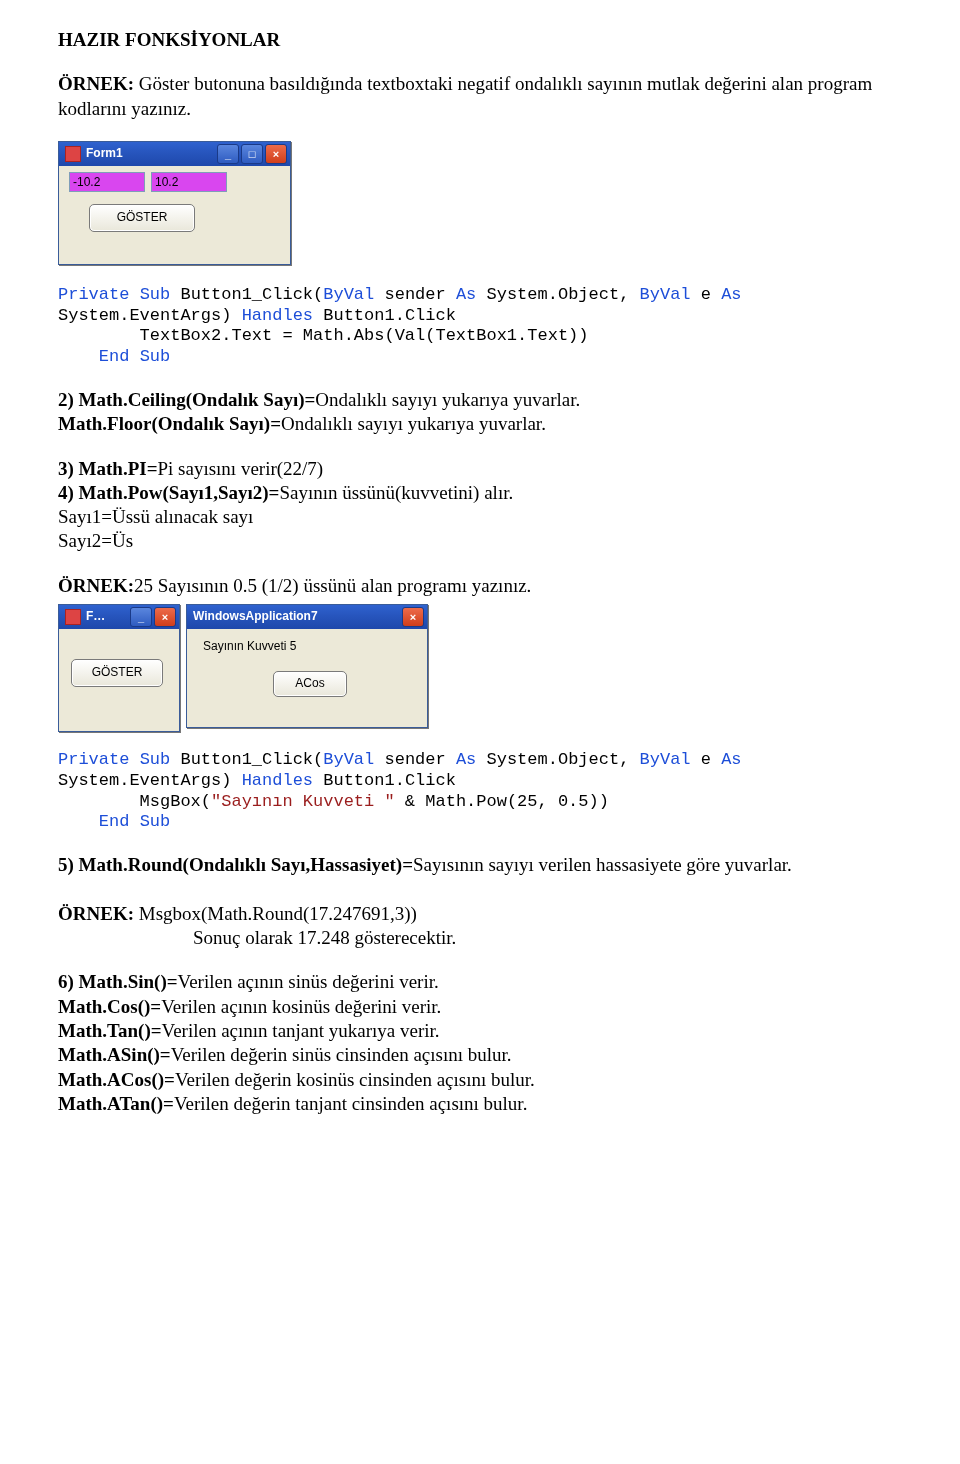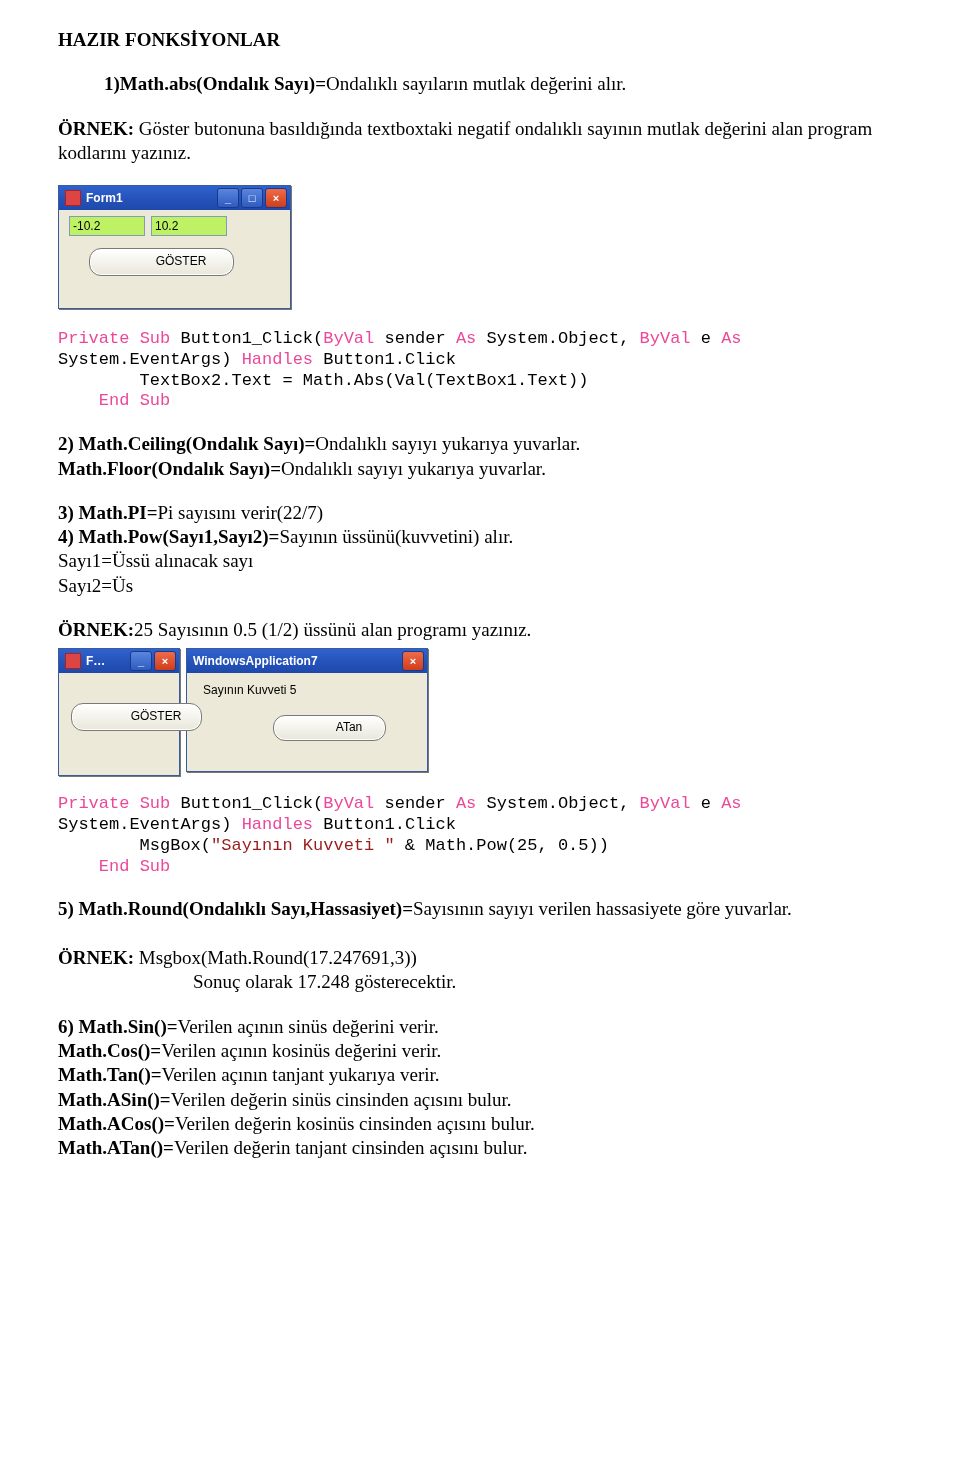--- a/index.html
+++ b/index.html
@@ -18,21 +18,21 @@
   .mt20{margin-top:20px}
   .mt14{margin-top:20px}
   .indent{padding-left:46px}
   
   .code{
     font-family:"Courier New",monospace;
     font-size:17px;
     white-space:pre;
     line-height:1.22;
   }
-  .c-blue{color:#ec4899}
+  .c-blue{color:#1d4ed8}
   .c-red{color:#9a1d1d}
   
   .win{
     display:inline-block;
     border:1px solid #3a5c99;
     background:#ece9d8;
     box-shadow:1px 1px 0 #777;
   }
   .titlebar{
     height:24px;
@@ -68,27 +68,26 @@
   .winbody{
     padding:10px;
     font-family:Tahoma,Arial,sans-serif;
     font-size:12px;
     color:#000;
   }
   .wbtn{
     display:inline-block;
     border:1px solid #7a7a7a;
     background:linear-gradient(180deg,#fff,#e9e7da);
-    border-radius:12px;
+    border-radius:5px;
     box-shadow:inset 0 0 0 1px #fff;
-    padding-left:39px;
   }
   input.tb{
     border:1px solid #7f9db9;
-    background:#bef264;
+    background:#d946ef;
     font-family:Tahoma,Arial,sans-serif;
     font-size:12px;
     height:18px;
     padding:0 3px;
   }
   
   #form1-win{width:231px}
   #form1-body{height:78px;position:relative}
   #tb1{position:absolute;left:10px;top:6px;width:68px}
   #tb2{position:absolute;left:92px;top:6px;width:68px}
@@ -102,23 +101,20 @@
   #popup-body{height:78px;position:relative;text-align:left}
   #popup-text{position:absolute;left:16px;top:10px}
   #btn-tamam{position:absolute;left:86px;top:42px;width:72px;height:24px;line-height:22px;text-align:center}
 </style>
 </head>
 <body>
 
 <div class="bold">HAZIR FONKSİYONLAR</div>
 
 <div class="mt20">
-  <div class="indent">
-    <span class="bold">1)Math.abs(Ondalık Sayı)=</span><span>Ondalıklı sayıların mutlak değerini alır.</span>
-  </div>
 </div>
 
 <div class="mt20">
   <span class="bold"> ÖRNEK: </span><span>Göster butonuna basıldığında textboxtaki negatif ondalıklı sayının mutlak değerini alan program kodlarını yazınız.</span>
 </div>
 
 <div class="mt14">
   <div id="form1-win" class="win">
     <div class="titlebar">
       <div class="icon"></div>
@@ -171,21 +167,21 @@
   </div>
 
   <div id="popup" class="win">
     <div class="titlebar">
       <span>WindowsApplication7</span>
       <div class="spacer"></div>
       <div class="tbtn close">×</div>
     </div>
     <div id="popup-body" class="winbody">
       <div id="popup-text">Sayının Kuvveti 5</div>
-      <div id="btn-tamam" class="wbtn">ATan</div>
+      <div id="btn-tamam" class="wbtn">ACos</div>
     </div>
   </div>
 </div>
 
 <div class="code"><span class="c-blue">Private </span><span class="c-blue">Sub</span><span> Button1_Click(</span><span class="c-blue">ByVal</span><span> sender </span><span class="c-blue">As</span><span> System.Object, </span><span class="c-blue">ByVal</span><span> e </span><span class="c-blue">As</span>
 <span>System.EventArgs) </span><span class="c-blue">Handles</span><span> Button1.Click</span>
 <span>        MsgBox(</span><span class="c-red">"Sayının Kuvveti "</span><span> &amp; Math.Pow(25, 0.5))</span>
 <span class="c-blue">    End </span><span class="c-blue">Sub</span></div>
 
 <div class="mt14">

